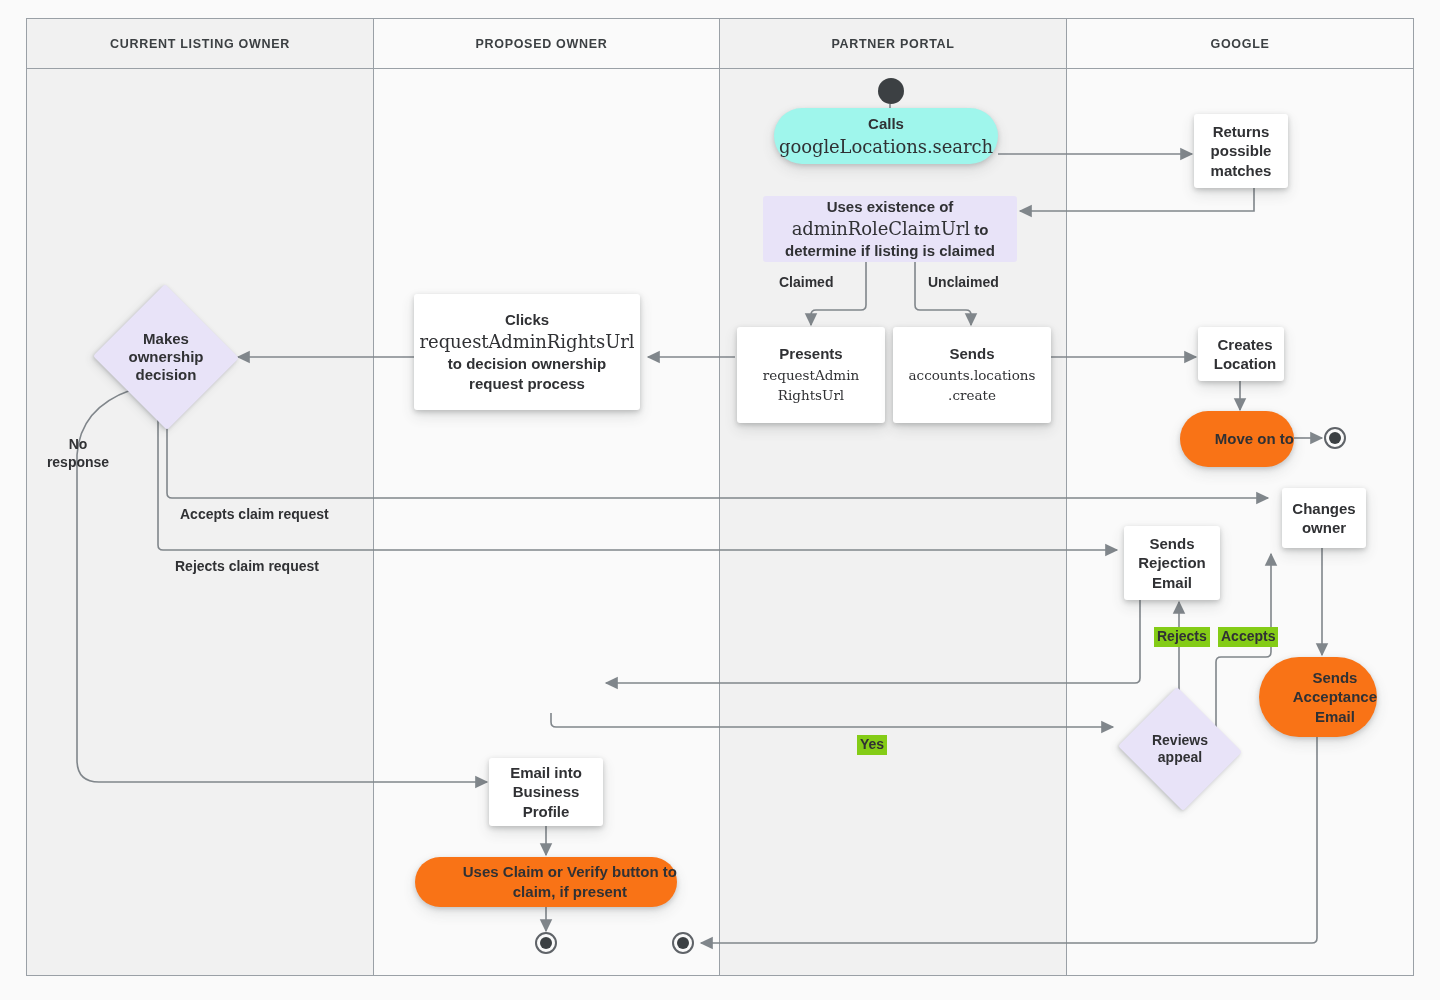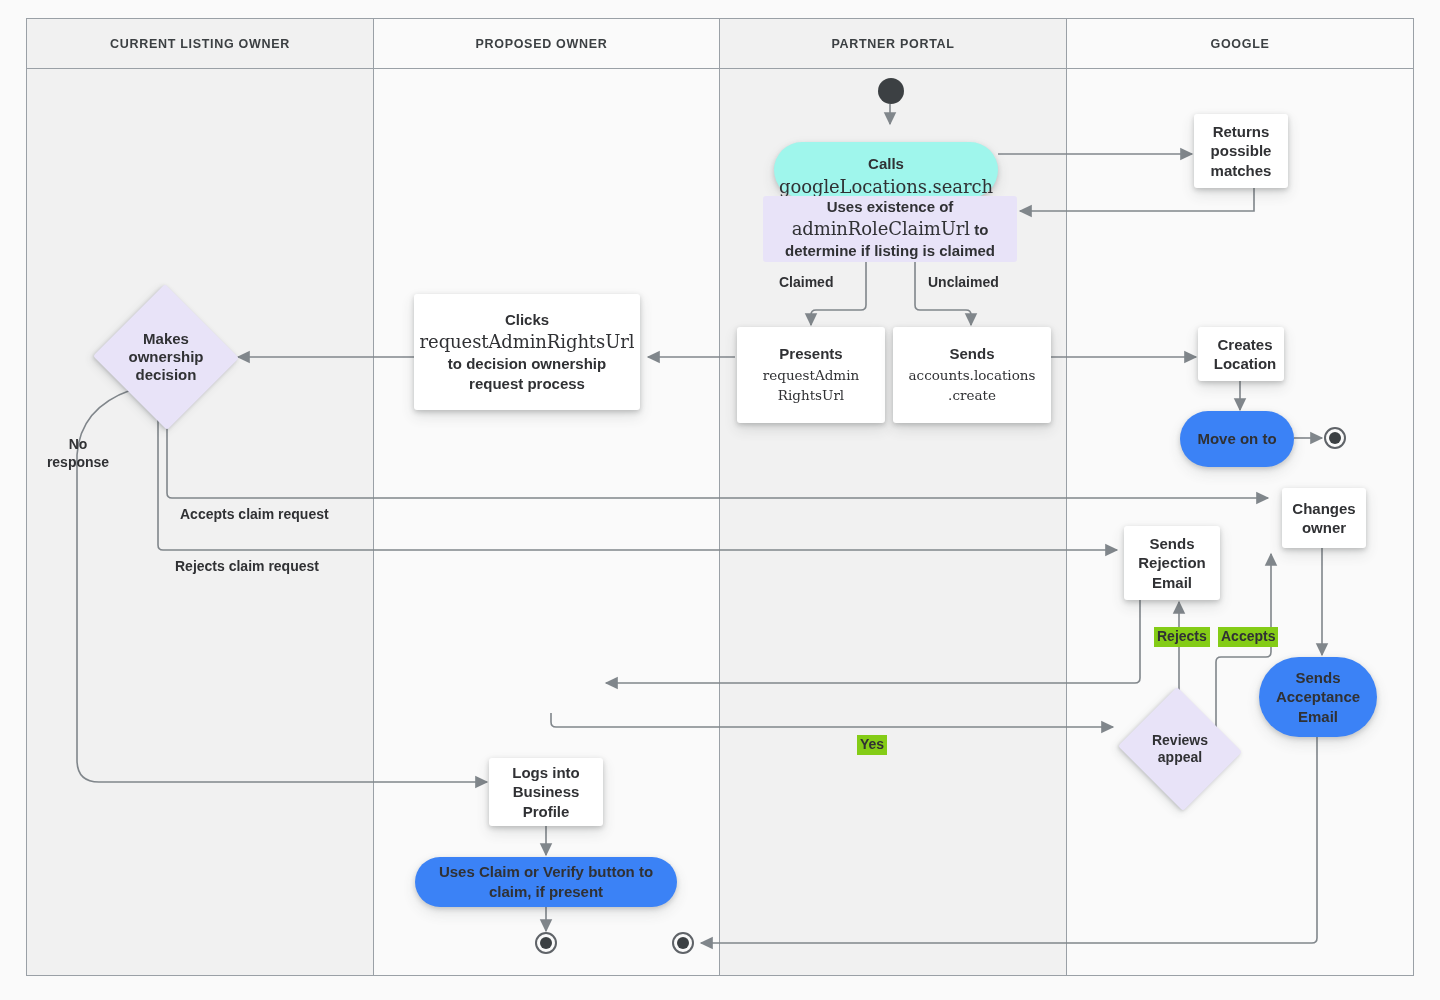--- a/index.html
+++ b/index.html
@@ -31,21 +31,21 @@
   
   .node{position:absolute;box-sizing:border-box;display:flex;align-items:center;
         justify-content:center;text-align:center;color:#303134;}
   .node .lbl{display:block;line-height:1.28;}
   .rect{background:#ffffff;border-radius:3px;
         box-shadow:0 2px 5px rgba(60,64,67,.26), 0 6px 14px rgba(60,64,67,.14);}
   .pill{border-radius:999px;
         box-shadow:0 2px 5px rgba(60,64,67,.22), 0 6px 14px rgba(60,64,67,.12);}
   .plainbox{border-radius:3px;}
   .cyan{background:#9ff6ec;}
-  .pink{background:#3b82f6;}
+  .pink{background:#f97316;justify-content:flex-end;}
   .lav{background:#e8e3f8;}
 
   .t15{font-size:15px;font-weight:700;}
   .t14{font-size:14px;font-weight:700;}
   .mono{font-family:"DejaVu Serif", serif;font-weight:400;font-size:18px;
         letter-spacing:-.1px;}
   .mono13{font-family:"DejaVu Serif", serif;font-weight:400;font-size:13.5px;}
 
   
   .diamond{position:absolute;}
@@ -147,21 +147,21 @@
       <path d="M1317,737 L1317,938 Q1317,943 1312,943 L701,943"></path>
 
       <path d="M546,823 L546,855"></path>
 
       <path d="M546,906 L546,931"></path>
     </g>
   </svg>
 
   <div class="startdot" style="left:878px;top:78px;"></div>
 
-  <div class="node pill cyan" style="left:774px;top:142px;width:224px;height:56px;align-items:flex-end;">
+  <div class="node pill cyan" style="left:774px;top:108px;width:224px;height:56px;">
     <span class="lbl">
       <span class="t15">Calls</span><br>
       <span class="mono">googleLocations.search</span>
     </span>
   </div>
 
   <div class="node rect" style="left:1194px;top:114px;width:94px;height:74px;">
     <span class="lbl t15" style="white-space:pre-line;">Returns
 possible
 matches</span>
@@ -246,21 +246,21 @@
   <div class="diamond" style="left:1115px;top:690px;width:130px;height:118px;">
     <div class="shape lav"></div>
     <div class="txt t14" style="white-space:pre-line;">Reviews
 appeal</div>
   </div>
 
 
   <div class="elabel boxed" style="left:857px;top:735px;">Yes</div>
 
   <div class="node rect" style="left:489px;top:758px;width:114px;height:68px;">
-    <span class="lbl t15" style="white-space:pre-line;">Logs into
+    <span class="lbl t15" style="white-space:pre-line;">Email into
 Business
 Profile</span>
   </div>
 
   <div class="node pill pink" style="left:415px;top:857px;width:262px;height:50px;">
     <span class="lbl">
       <span class="t15">Uses Claim or Verify button to</span><br>
       <span class="t15">claim, if present</span>
     </span>
   </div>

